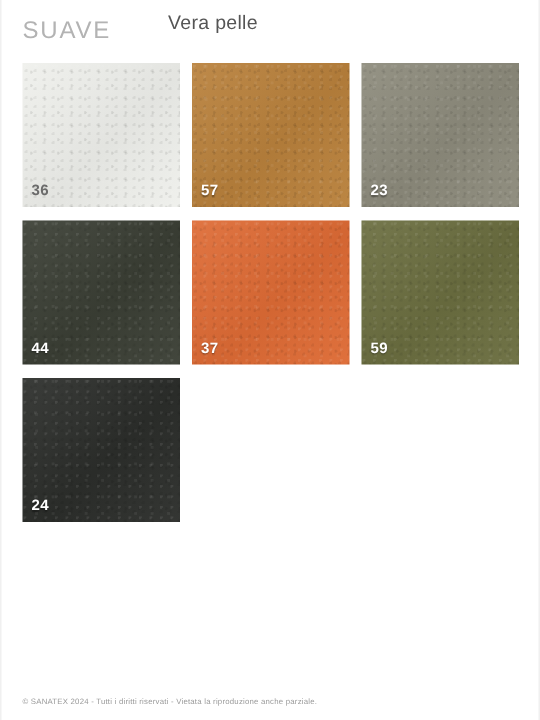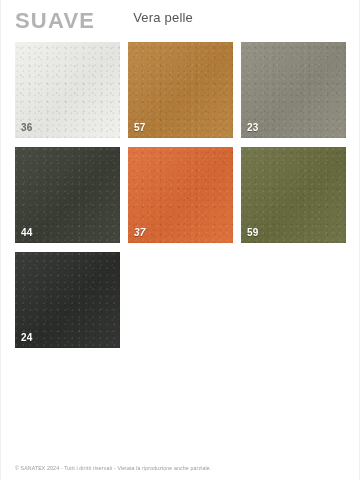--- a/index.html
+++ b/index.html
@@ -25,22 +25,22 @@
   #header {
     position: absolute;
     left: 14px;
     top: 10px;
     right: 12px;
     height: 26px;
     display: flex;
     align-items: baseline;
   }
   #brand-title {
-    font-size: 22px;
-    font-weight: bold;
+    font-size: 16px;
+    font-weight: normal;
     letter-spacing: 1.2px;
     color: #b3b3b3;
     line-height: 22px;
     white-space: nowrap;
   }
   #material-subtitle {
     margin-left: 38px;
     font-size: 13px;
     color: #555555;
     letter-spacing: 0.2px;
@@ -134,21 +134,21 @@
         <div class="swatch-label" style="color: rgb(255, 255, 255); margin-top: 40px;">23</div>
       </div>
       <div class="swatch" style="background-color: rgb(59, 63, 53);">
         <div class="swatch-grain"></div>
         <div class="swatch-sheen"></div>
         <div class="swatch-label" style="color: rgb(255, 255, 255);">44</div>
       </div>
       <div class="swatch" style="background-color: rgb(222, 107, 53);">
         <div class="swatch-grain"></div>
         <div class="swatch-sheen"></div>
-        <div class="swatch-label" style="color: rgb(255, 255, 255); font-style: italic;">37</div>
+        <div class="swatch-label" style="color: rgb(255, 255, 255);">37</div>
       </div>
       <div class="swatch" style="background-color: rgb(107, 110, 64);">
         <div class="swatch-grain"></div>
         <div class="swatch-sheen"></div>
         <div class="swatch-label" style="color: rgb(255, 255, 255);">59</div>
       </div>
       <div class="swatch" style="background-color: rgb(44, 46, 43);">
         <div class="swatch-grain"></div>
         <div class="swatch-sheen"></div>
         <div class="swatch-label" style="color: rgb(255, 255, 255);">24</div>

